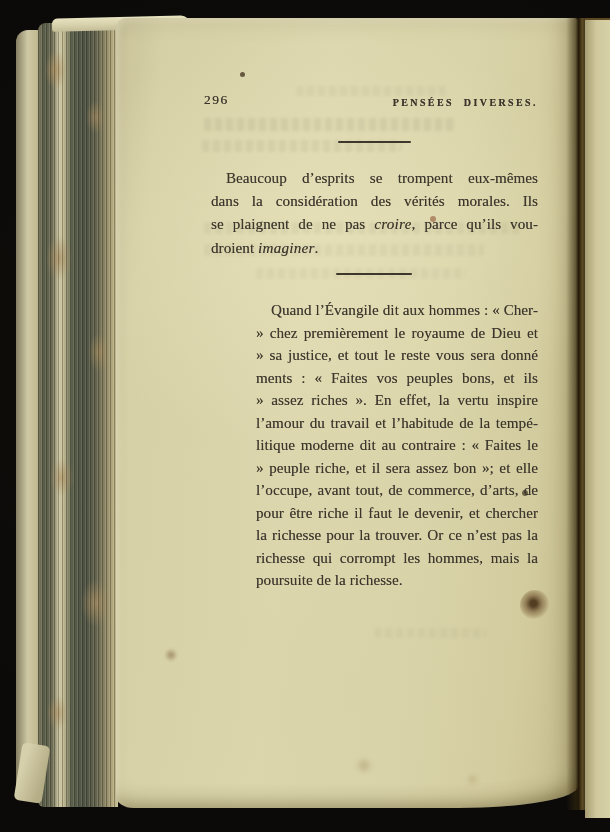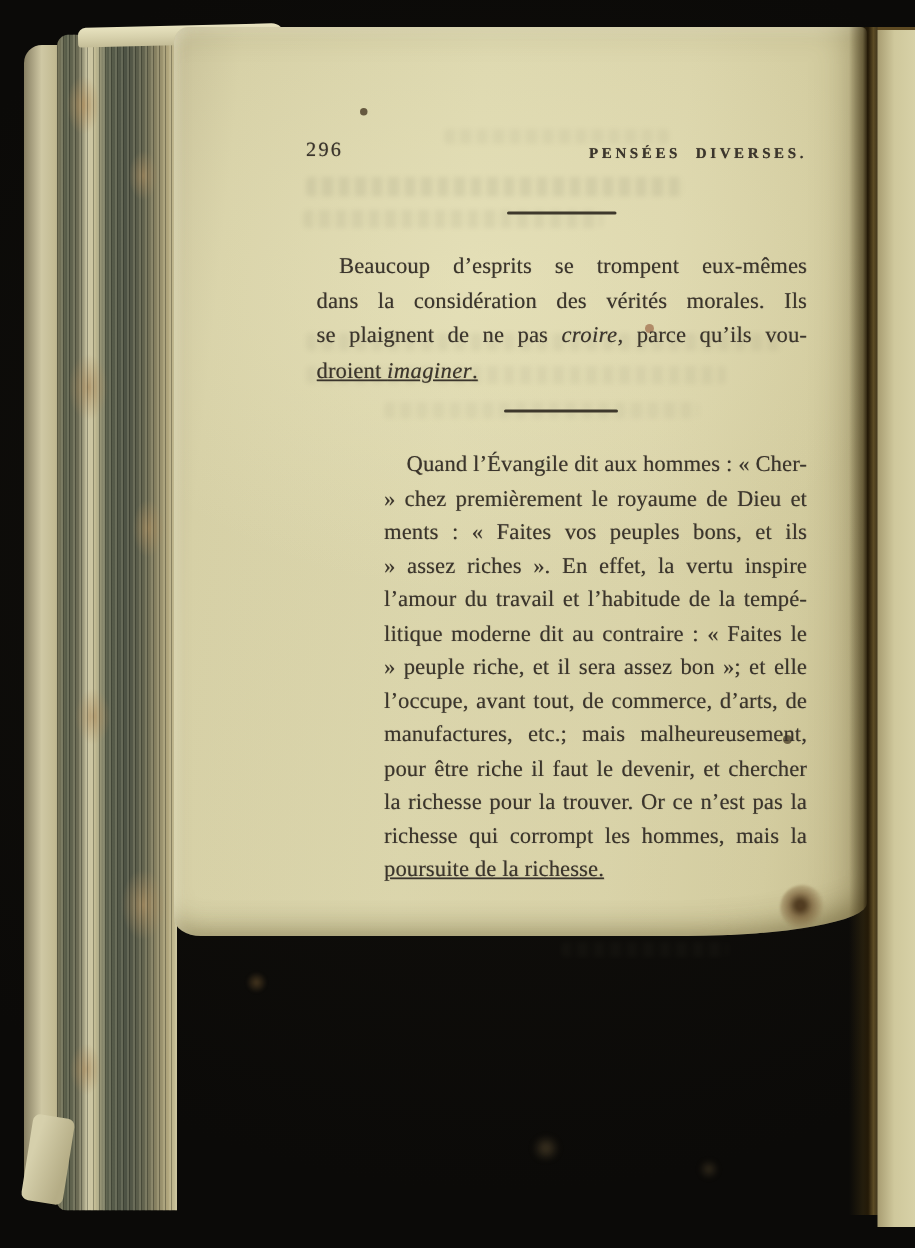--- a/index.html
+++ b/index.html
@@ -39,21 +39,21 @@
     background:linear-gradient(180deg,#e8e3c0 0%,#d6d0ab 55%,#c4bd97 100%);
     border-radius:8px 14px 6px 3px;transform:rotate(-1.4deg);
   }
   .corner-wedge{
     position:absolute;left:18px;top:744px;width:28px;height:58px;
     background:linear-gradient(100deg,#d6d0ac 20%,#b5ad86 85%);
     transform:rotate(9deg);border-radius:5px;
   }
   
   .page-main{
-    position:absolute;left:116px;top:18px;width:462px;height:606px;
+    position:absolute;left:116px;top:18px;width:462px;height:790px;
     background:
       radial-gradient(ellipse 420px 300px at 45% 28%, rgba(238,233,194,.45), transparent 70%),
       radial-gradient(ellipse 500px 420px at 50% 85%, rgba(214,207,164,.30), transparent 75%),
       linear-gradient(96deg,#c8c199 0%,#d6d0a6 9%,#dcd7ae 40%,#dad4aa 66%,#d2cb9e 86%,#c3ba8c 100%);
     border-radius:10px 4px 120px 18px / 10px 4px 22px 12px;
     box-shadow:
       inset -16px 0 26px -8px rgba(88,73,33,.5),
       inset 4px 3px 10px -4px rgba(255,253,235,.55),
       inset 0 -12px 20px -10px rgba(100,88,45,.45),
       inset 0 9px 14px -10px rgba(255,252,220,.6);
@@ -88,21 +88,21 @@
     position:absolute;left:95px;width:327px;
     font-size:15px;color:#3b352c;letter-spacing:.1px;
     text-shadow:.2px .3px .5px rgba(59,53,44,.55);
   }
   .para-1{top:149px;}
   .para-2{top:281px;}
   .para-1 .line{height:23.2px;line-height:23.2px;}
   .para-2 .line{height:22.5px;line-height:22.5px;margin-left:45px;}
   .line{overflow:hidden;text-align:justify;text-align-last:justify;}
   .line.indent{text-indent:15px;}
-  .line.last{text-align:center;text-align-last:left;text-decoration:underline;}
+  .line.last{text-align:center;text-align-last:left;}
   .line i{letter-spacing:.3px;}
   
   .ghost{
     position:absolute;border-radius:3px;filter:blur(1.6px);
     background:repeating-linear-gradient(90deg,
       rgba(104,104,80,.55) 0 7px, rgba(104,104,80,.08) 7px 11px);
   }
   .stain{position:absolute;border-radius:50%;}
   .stain-blot{
     left:404px;top:572px;width:30px;height:30px;filter:blur(.6px);
@@ -155,27 +155,27 @@
 
     <div class="para para-1">
         <div class="line indent"><span>Beaucoup d’esprits se trompent eux-mêmes</span></div>
         <div class="line"><span>dans la considération des vérités morales. Ils</span></div>
         <div class="line"><span>se plaignent de ne pas </span><i>croire</i><span>, parce qu’ils vou-</span></div>
         <div class="line last"><span>droient </span><i>imaginer</i><span>.</span></div>
       </div>
     <div class="para para-2">
         <div class="line indent"><span>Quand l’Évangile dit aux hommes : « Cher-</span></div>
         <div class="line"><span>» chez premièrement le royaume de Dieu et</span></div>
+        <div class="line"><span>» sa justice, et tout le reste vous sera donné</span></div>
         <div class="line"><span>ments : « Faites vos peuples bons, et ils seront</span></div>
         <div class="line"><span>» assez riches ». En effet, la vertu inspire</span></div>
         <div class="line"><span>l’amour du travail et l’habitude de la tempé-</span></div>
         <div class="line"><span>litique moderne dit au contraire : « Faites le</span></div>
         <div class="line"><span>» peuple riche, et il sera assez bon »; et elle</span></div>
         <div class="line"><span>l’occupe, avant tout, de commerce, d’arts, de</span></div>
-        <div class="line"><span>manufactures, etc.; mais malheureusement,</span></div>
         <div class="line"><span>pour être riche il faut le devenir, et chercher</span></div>
         <div class="line"><span>la richesse pour la trouver. Or ce n’est pas la</span></div>
         <div class="line"><span>richesse qui corrompt les hommes, mais la</span></div>
         <div class="line last"><span>poursuite de la richesse.</span></div>
       </div>
   </div>
 
   <div class="gutter-shadow"></div>
   <div class="facing-page"></div>
 

